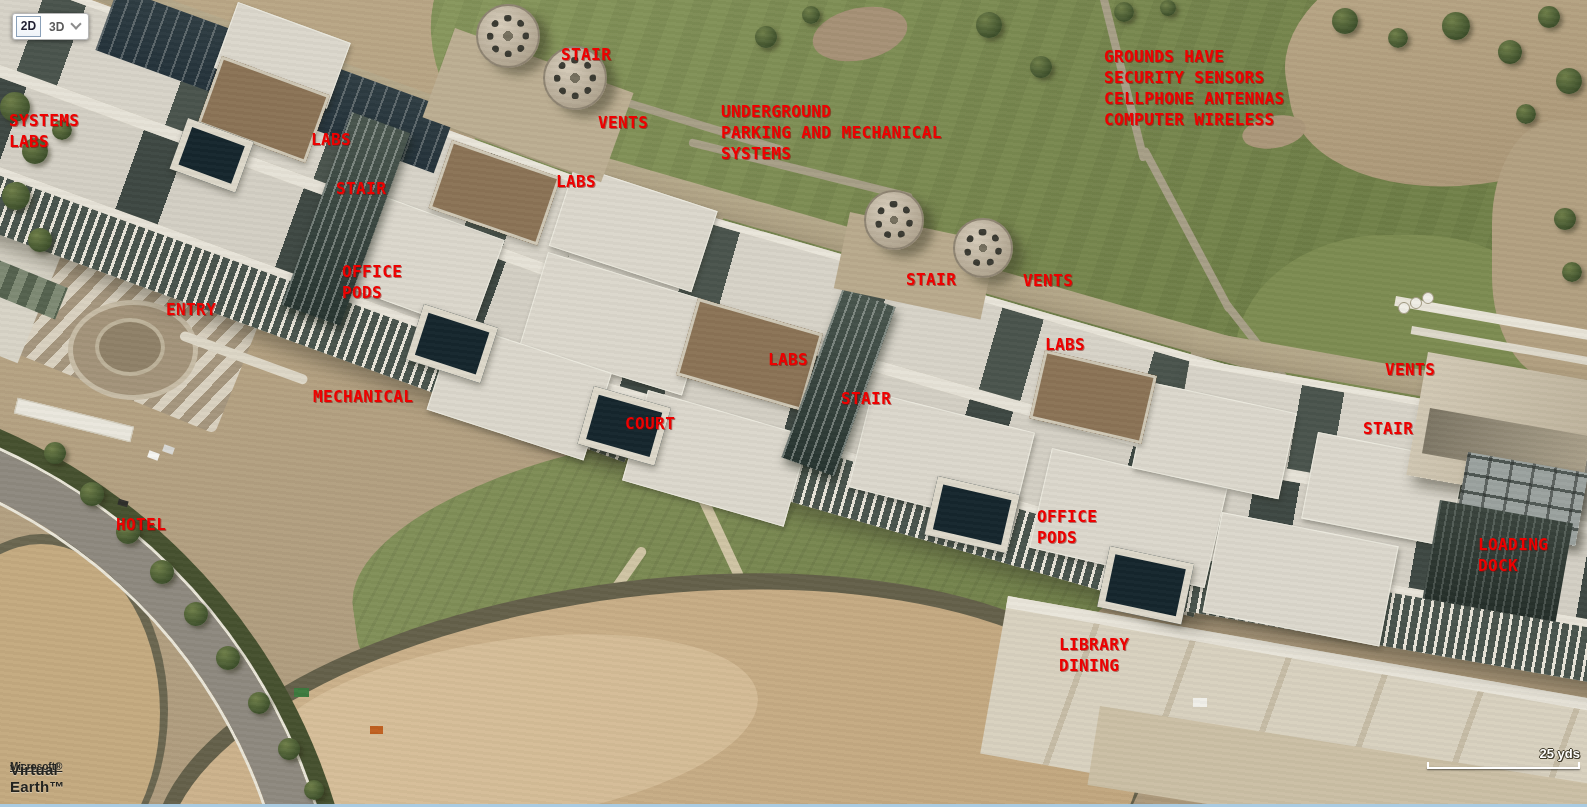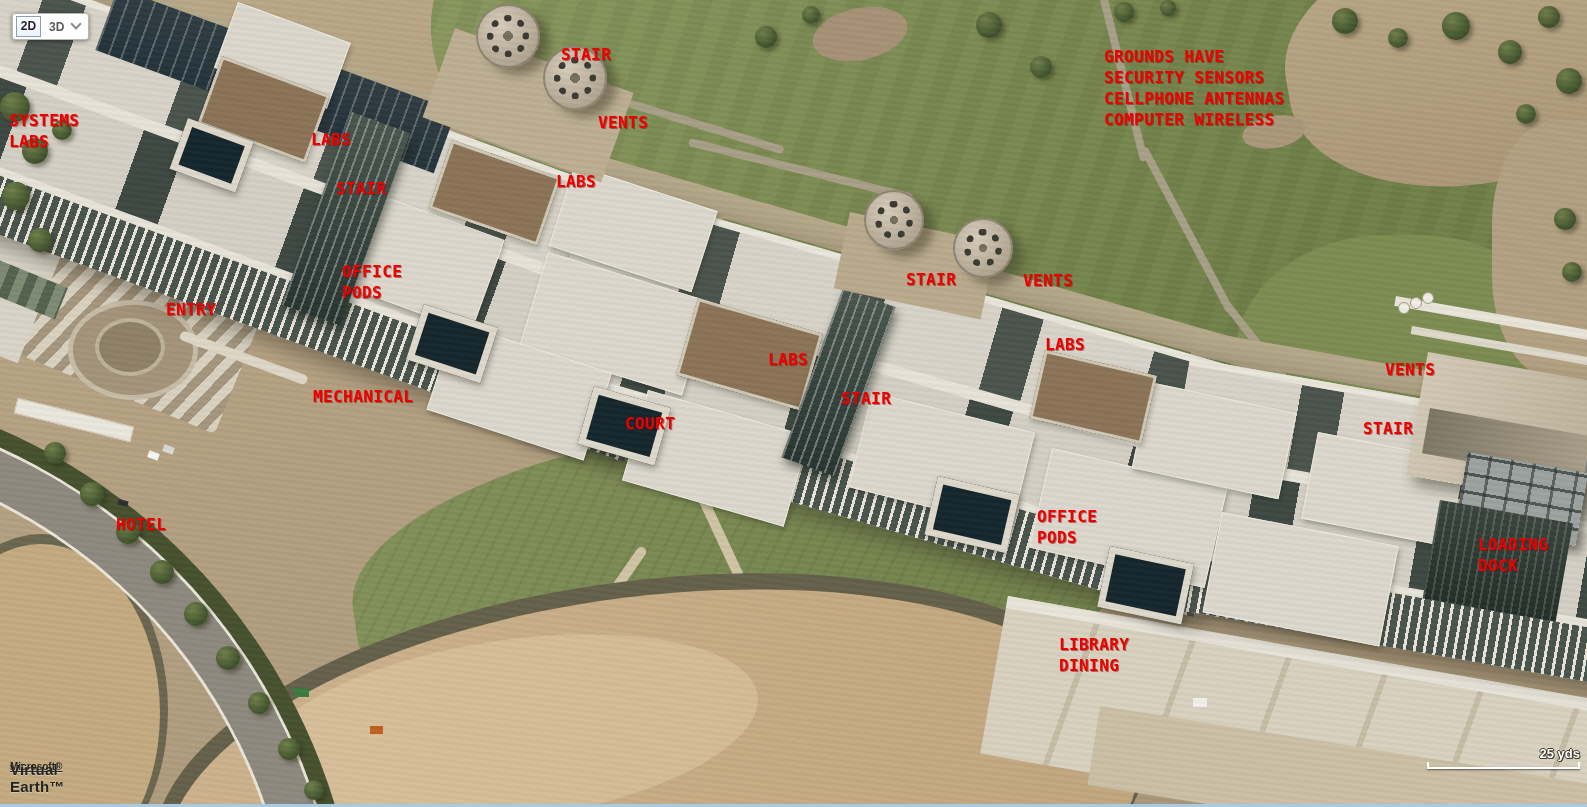--- a/index.html
+++ b/index.html
@@ -224,20 +224,23 @@
   <div class="grain"></div>
 
   <div style="left:0;top:0;width:100%;height:100%;">
       <div class="map-label" style="left: 9px; top: 110px;">SYSTEMS
 LABS</div>
       <div class="map-label" style="left: 561px; top: 44px;">STAIR</div>
       <div class="map-label" style="left: 598px; top: 112px;">VENTS</div>
       <div class="map-label" style="left: 311px; top: 129px;">LABS</div>
       <div class="map-label" style="left: 336px; top: 178px;">STAIR</div>
       <div class="map-label" style="left: 556px; top: 171px;">LABS</div>
+      <div class="map-label" style="left: 721px; top: 101px;">UNDERGROUND
+PARKING AND MECHANICAL
+SYSTEMS</div>
       <div class="map-label" style="left: 1104px; top: 46px;">GROUNDS HAVE
 SECURITY SENSORS
 CELLPHONE ANTENNAS
 COMPUTER WIRELESS</div>
       <div class="map-label" style="left: 342px; top: 261px;">OFFICE
 PODS</div>
       <div class="map-label" style="left: 166px; top: 299px;">ENTRY</div>
       <div class="map-label" style="left: 906px; top: 269px;">STAIR</div>
       <div class="map-label" style="left: 1023px; top: 270px;">VENTS</div>
       <div class="map-label" style="left: 1045px; top: 334px;">LABS</div>

